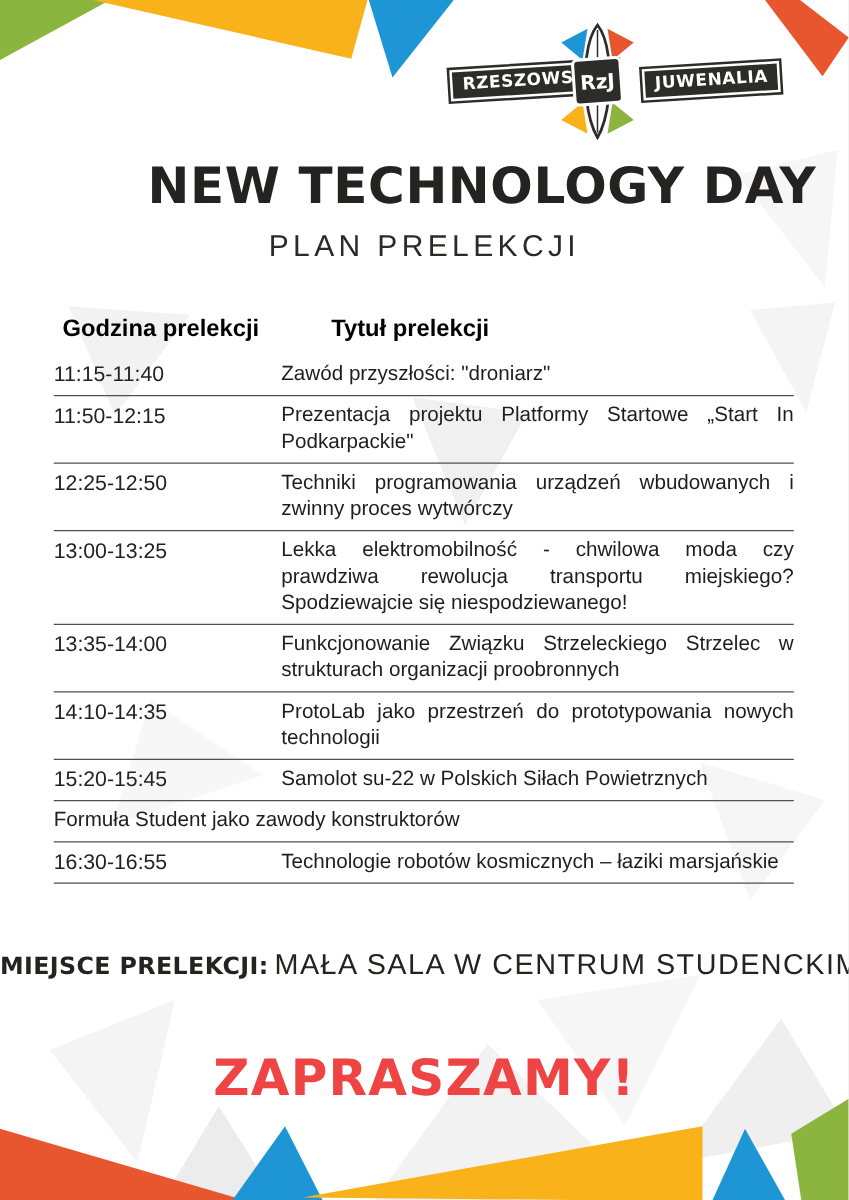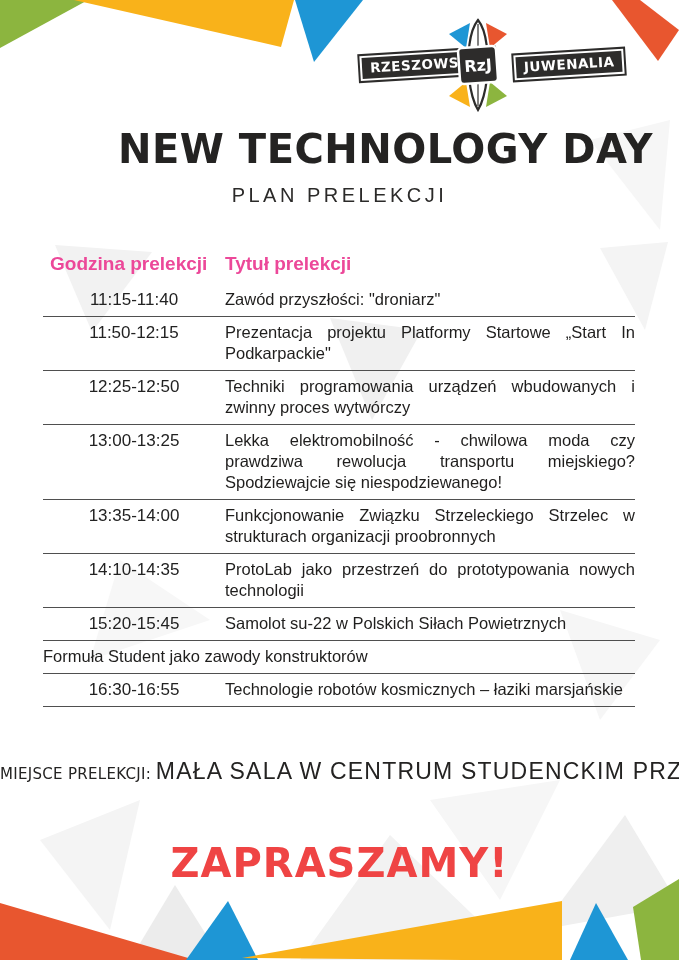--- a/index.html
+++ b/index.html
@@ -26,39 +26,39 @@
   .emblem{position:absolute;left:88px;top:0;width:64px;height:94px;z-index:2;}
 
   
   .title{
     position:absolute;top:126px;left:0;width:100%;text-align:center;
     font-family:"DejaVu Sans",sans-serif;font-weight:bold;
     font-size:40px;letter-spacing:.5px;color:#242322;margin-left:46px;
   }
   .subtitle{
     position:absolute;top:184px;left:0;width:100%;text-align:center;
-    font-size:20px;font-weight:normal;letter-spacing:3.5px;color:#2b2a29;
+    font-size:24px;font-weight:normal;letter-spacing:3.5px;color:#2b2a29;
   }
 
   
   .schedule{position:absolute;left:43px;top:253px;width:592px;}
-  .sched-head{display:flex;font-weight:bold;font-size:19px;color:#ec4899;margin-bottom:9px;}
+  .sched-head{display:flex;font-weight:bold;font-size:19px;color:#000000;margin-bottom:9px;gap:40px;}
   .sched-head .col-time{width:182px;padding-left:7px;box-sizing:border-box;}
   .sched-head .col-title{flex:1;}
   .sched-row{display:flex;border-bottom:1px solid #4f4f4f;padding:5px 0 6px;}
-  .cell-time{width:182px;text-align:center;font-size:17px;line-height:21px;flex:none;}
+  .cell-time{width:182px;text-align:left;font-size:17px;line-height:21px;flex:none;}
   .cell-title{flex:1;text-align:justify;font-size:16.5px;line-height:21px;color:#1f1e1d;}
 
   
   .place{
     position:absolute;top:758px;left:0;width:100%;text-align:center;
     font-size:17px;color:#242322;white-space:nowrap;
   }
   .place .label{
-    font-family:"DejaVu Sans",sans-serif;font-weight:normal;font-size:15px;letter-spacing:.3px;
+    font-family:"DejaVu Sans",sans-serif;font-weight:bold;font-size:19px;letter-spacing:.3px;
   }
   .place .value{font-size:23px;letter-spacing:1.2px;}
   .closing{
     position:absolute;top:840px;left:0;width:100%;text-align:center;
     font-family:"DejaVu Sans",sans-serif;font-weight:bold;
     font-size:40px;letter-spacing:1px;color:#ef4444;
   }
 </style>
 </head>
 <body>

